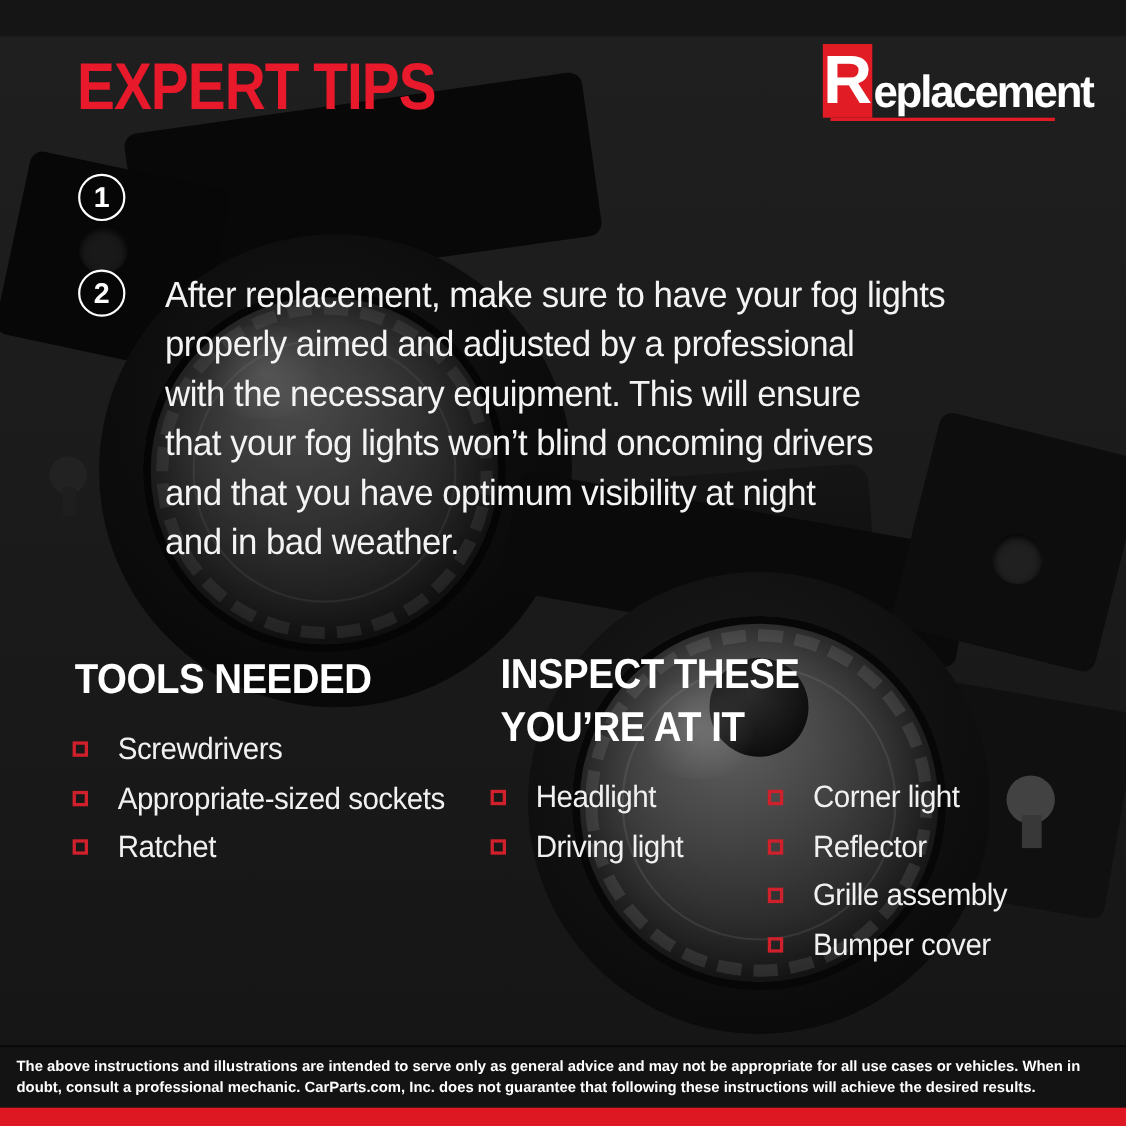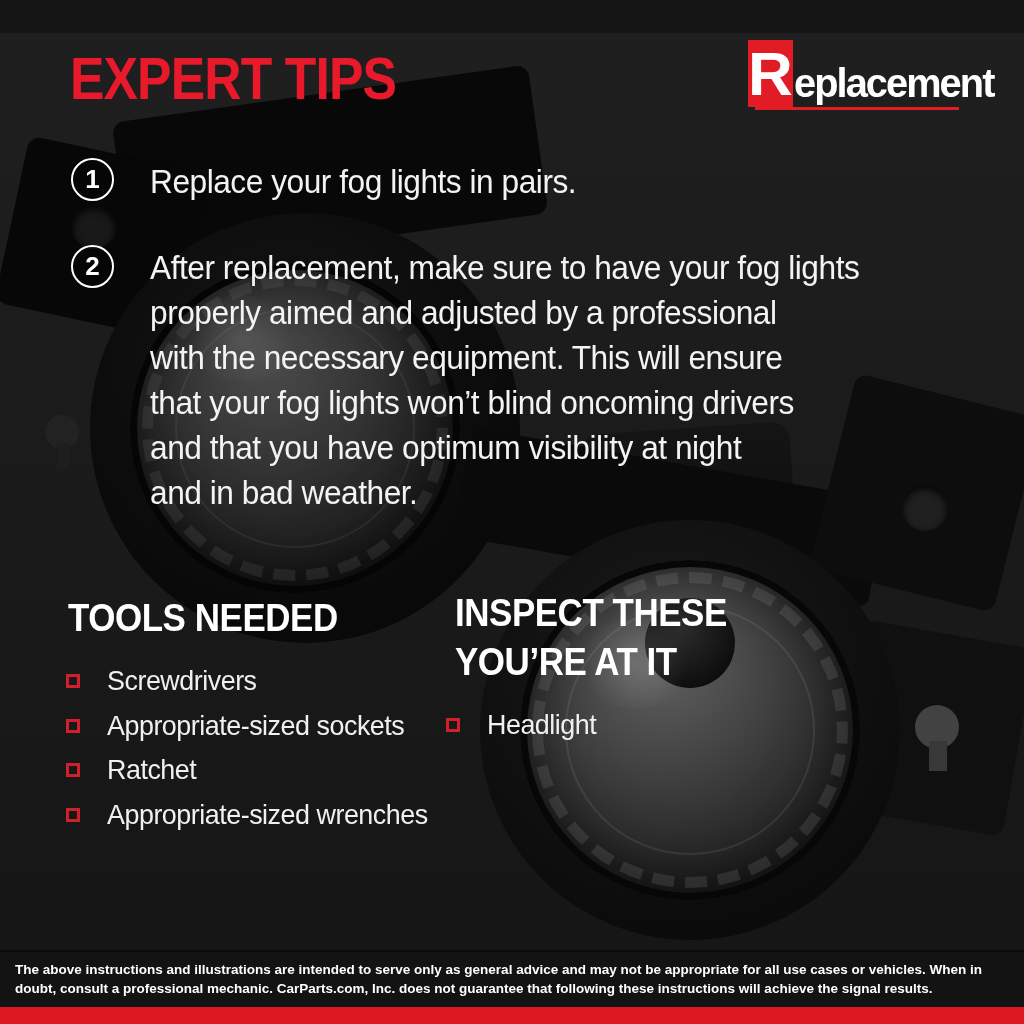--- a/index.html
+++ b/index.html
@@ -105,23 +105,20 @@
     <div class="logo-box">
         <span>R</span>
       </div>
     <div class="logo-rest">eplacement</div>
     <div class="logo-underline"></div>
   </div>
 
   <div class="tip-badge badge-1">
       <span>1</span>
     </div>
-  <div class="tip-text tip-1-text">
-    <div class="tline">Replace your fog lights in pairs.</div>
-  </div>
 
   <div class="tip-badge badge-2">
       <span>2</span>
     </div>
   <div class="tip-text tip-2-text">
     <div class="tline">After replacement, make sure to have your fog lights</div>
     <div class="tline">properly aimed and adjusted by a professional</div>
     <div class="tline">with the necessary equipment. This will ensure</div>
     <div class="tline">that your fog lights won’t blind oncoming drivers</div>
     <div class="tline">and that you have optimum visibility at night</div>
@@ -135,32 +132,50 @@
         <span class="lbl">Screwdrivers</span>
       </div>
     <div class="row">
         <span class="sq"></span>
         <span class="lbl">Appropriate-sized sockets</span>
       </div>
     <div class="row">
         <span class="sq"></span>
         <span class="lbl">Ratchet</span>
       </div>
-    <div class="row">
-        <span class="sq"></span>
-        <span class="lbl">Appropriate-sized wrenches</span>
-      </div>
   </div>
 
   <h2 class="sec-h inspect-h"><span>INSPECT THESE</span><br><span>YOU’RE AT IT</span></h2>
   <div class="list inspect-col-1">
     <div class="row">
         <span class="sq"></span>
         <span class="lbl">Headlight</span>
       </div>
+    <div class="row">
+        <span class="sq"></span>
+        <span class="lbl">Driving light</span>
+      </div>
+  </div>
+  <div class="list inspect-col-2">
+    <div class="row">
+        <span class="sq"></span>
+        <span class="lbl">Corner light</span>
+      </div>
+    <div class="row">
+        <span class="sq"></span>
+        <span class="lbl">Reflector</span>
+      </div>
+    <div class="row">
+        <span class="sq"></span>
+        <span class="lbl">Grille assembly</span>
+      </div>
+    <div class="row">
+        <span class="sq"></span>
+        <span class="lbl">Bumper cover</span>
+      </div>
   </div>
 
   <div class="footer-band">
-    <p class="disclaimer">The above instructions and illustrations are intended to serve only as general advice and may not be appropriate for all use cases or vehicles. When in doubt, consult a professional mechanic. CarParts.com, Inc. does not guarantee that following these instructions will achieve the signal results.</p>
+    <p class="disclaimer">The above instructions and illustrations are intended to serve only as general advice and may not be appropriate for all use cases or vehicles. When in doubt, consult a professional mechanic. CarParts.com, Inc. does not guarantee that following these instructions will achieve the desired results.</p>
   </div>
   <div class="red-bar"></div>
 
 </div>
 
 </body></html>

